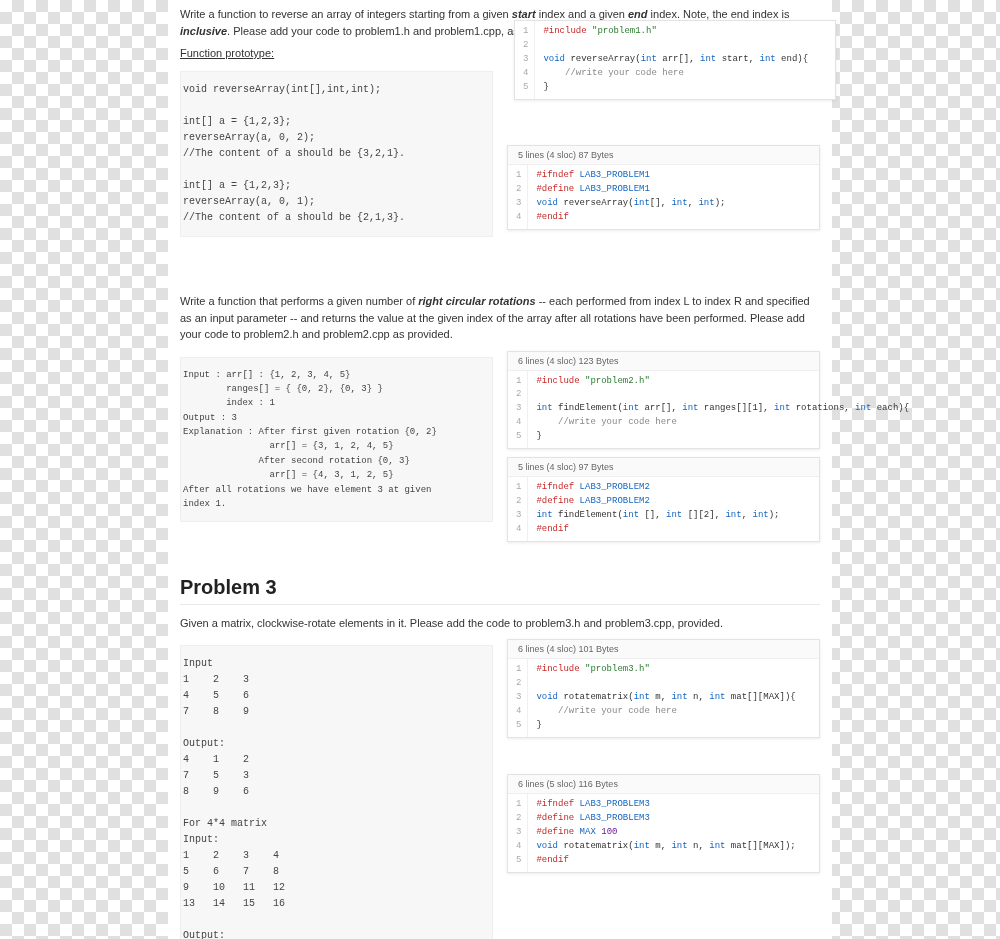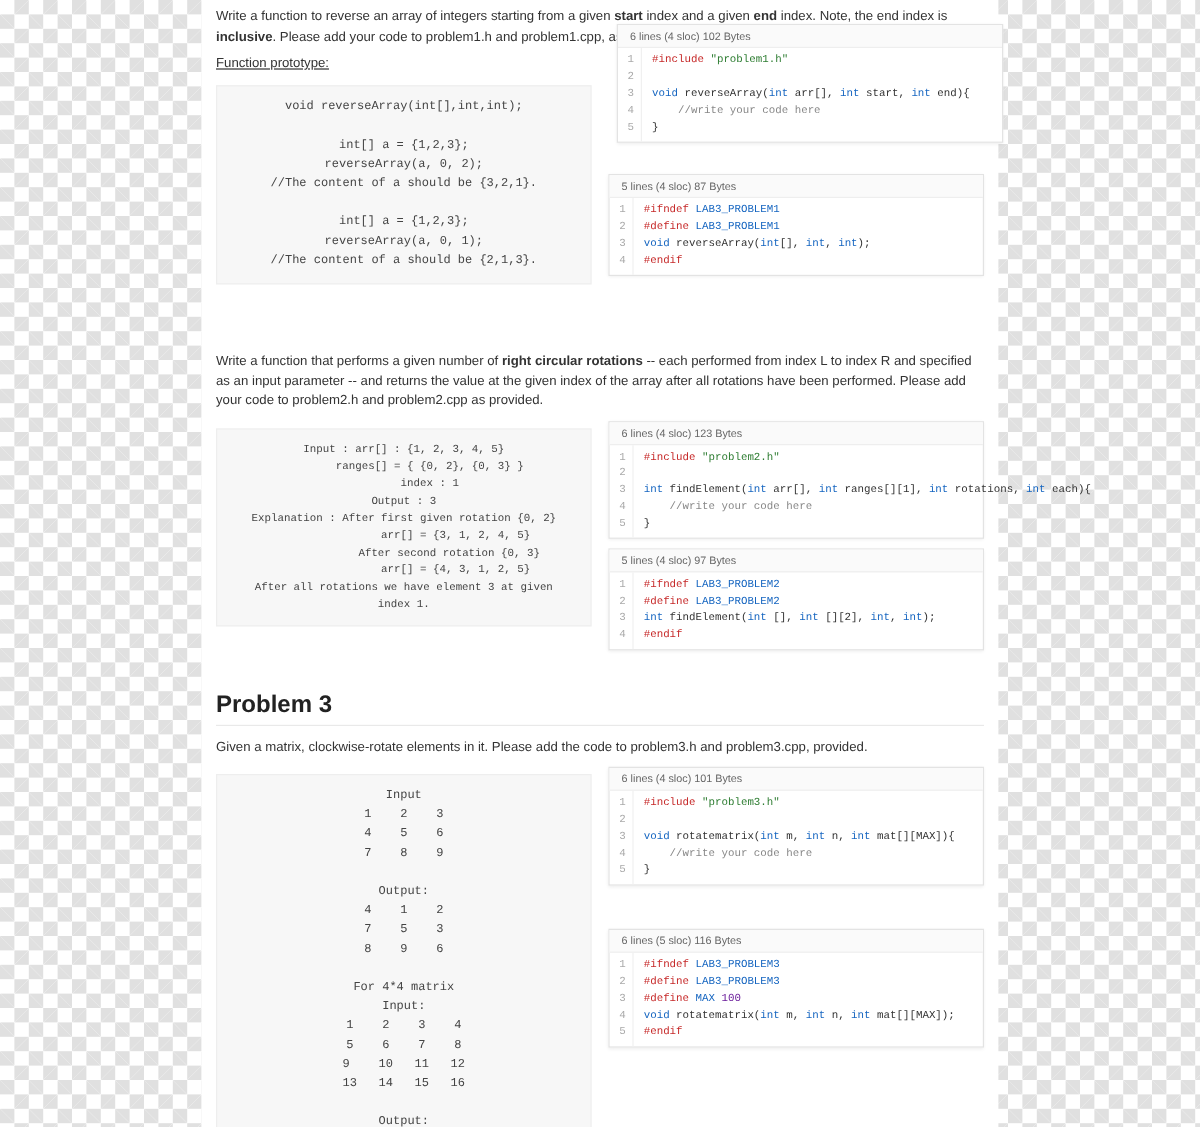--- a/index.html
+++ b/index.html
@@ -21,33 +21,32 @@
     width: 640px;
     margin: 0 auto;
     background: #fff;
     padding: 4px 12px 20px 12px;
     position: relative;
   }
   .desc {
     line-height: 1.5;
     margin: 2px 0 8px 0;
   }
-  .desc b { font-weight: 700; }
+  .desc b { font-weight: 700; font-style: italic; }
   .label { margin: 6px 0; text-decoration: underline; }
   pre.graybox {
     background: #f7f7f7;
     border: 1px solid #eee;
-    padding: 10px 22px;
+    padding: 10px 2px;
     font-family: "Courier New", monospace;
     font-size: 10px;
     line-height: 1.6;
     white-space: pre;
     color: #444;
     margin: 6px 0;
-    text-align: center;
   }
   .codecard {
     border: 1px solid #e3e3e3;
     background: #fff;
     box-shadow: 0 1px 3px rgba(0,0,0,0.08);
     font-size: 9px;
     margin-bottom: 8px;
   }
   .codecard-head {
     background: #fafafa;
@@ -99,21 +98,20 @@
     right: -4px;
     width: 320px;
   }
 </style>
 </head>
 <body>
 
 <div class="page">
 
   <div class="codecard topright">
-    <div class="codecard-head">6 lines (4 sloc)   102 Bytes</div>
     <div class="codecard-body">
       <div class="gutter">1
 2
 3
 4
 5</div>
       <div class="codelines"><span class="kw-red">#include </span><span class="kw-green">"problem1.h"</span>
 
 <span class="kw-blue">void</span><span> reverseArray(</span><span class="kw-blue">int</span><span> arr[], </span><span class="kw-blue">int</span><span> start, </span><span class="kw-blue">int</span><span> end){</span>
 <span class="kw-grey">    //write your code here</span>

